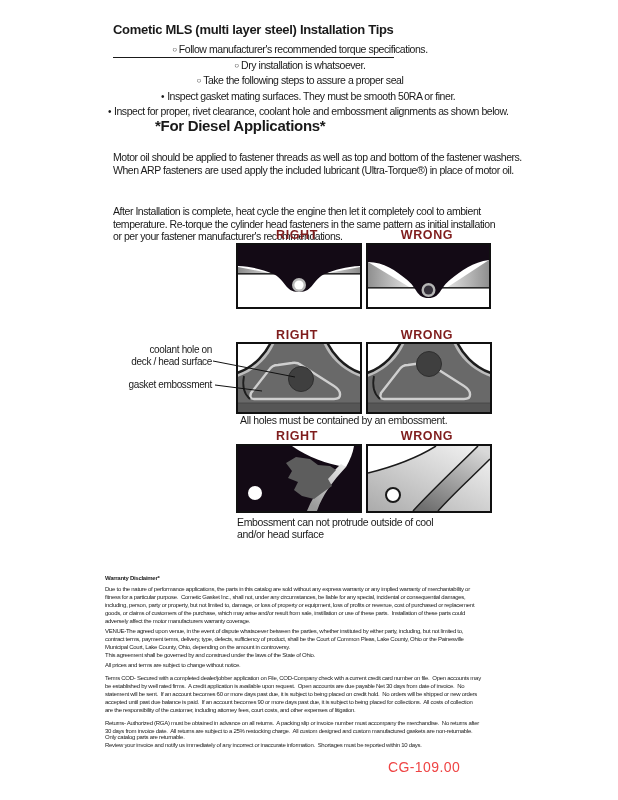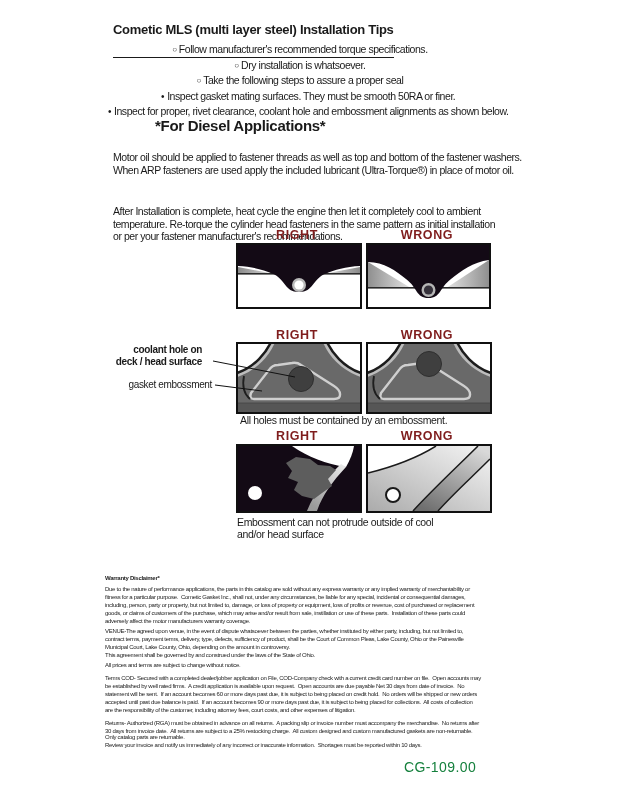--- a/index.html
+++ b/index.html
@@ -18,21 +18,21 @@
   .sub{padding-left:16px;}
   .sub .marker{font-size:10px;vertical-align:0;}
   .diesel-heading{left:113px;top:117px;font-size:15px;font-weight:bold;letter-spacing:-0.3px;margin-left:42px;}
   .body-par{left:113px;font-size:10.5px;letter-spacing:-0.45px;line-height:12.5px;white-space:pre-wrap;}
   .rw-label{width:122px;text-align:center;font-size:12.5px;font-weight:bold;letter-spacing:0.6px;color:#7f1d1d;}
   .diag{border:2px solid #101010;background:#fff;line-height:0;}
   .caption{font-size:10.5px;letter-spacing:-0.35px;line-height:12px;white-space:pre-wrap;}
   .callout{width:122px;text-align:right;font-size:10px;letter-spacing:-0.35px;line-height:11.5px;white-space:pre-wrap;}
   .fineprint{left:105px;width:414px;font-size:6px;letter-spacing:-0.28px;line-height:8.1px;white-space:pre-wrap;color:#232323;}
   .fineprint-heading{font-weight:bold;}
-  .part-code{left:404px;top:759px;font-size:14px;letter-spacing:0.4px;color:#15803d;}
+  .part-code{left:388px;top:759px;font-size:14px;letter-spacing:0.4px;color:#ef4444;}
   svg{display:block;}
 </style>
 </head>
 <body>
 
 <div class="page">
 
   <div class="abs page-title">Cometic MLS (multi layer steel) Installation Tips</div>
 
   <div class="abs bullets">
@@ -94,21 +94,21 @@
       <path d="M0,0 H121 V15 C105,17 93,26 83,34 C71,43 73,53 60.5,53 C48,53 50,43 38,34 C28,26 16,17 0,17 Z" fill="#130a15"></path>
       <circle cx="60.5" cy="45" r="7" fill="#b5b5b5"></circle>
       <circle cx="60.5" cy="45" r="4.6" fill="#35303a"></circle>
     </svg>
   </div>
 
 
   <div class="abs rw-label" style="left:236px;top:328px;">RIGHT</div>
   <div class="abs rw-label" style="left:366px;top:328px;">WRONG</div>
 
-  <div class="abs callout" style="left:80px;top:344px;font-weight:bold;">coolant hole on
+  <div class="abs callout" style="left:90px;top:344px;">coolant hole on
 deck / head surface</div>
   <div class="abs callout" style="left:90px;top:379px;">gasket embossment</div>
 
   <div class="abs diag" style="left:236px;top:342px;">
     <svg width="122" height="68" viewBox="0 0 122 68">
       <rect x="0" y="0" width="122" height="68" fill="#696969"></rect>
       <circle cx="-20" cy="-26" r="62" fill="#bdbdbd"></circle>
       <circle cx="-20" cy="-26" r="58" fill="#ffffff" stroke="#1c1c1c" stroke-width="2.5"></circle>
       <circle cx="142" cy="-26" r="62" fill="#bdbdbd"></circle>
       <circle cx="142" cy="-26" r="58" fill="#ffffff" stroke="#1c1c1c" stroke-width="2.5"></circle>

